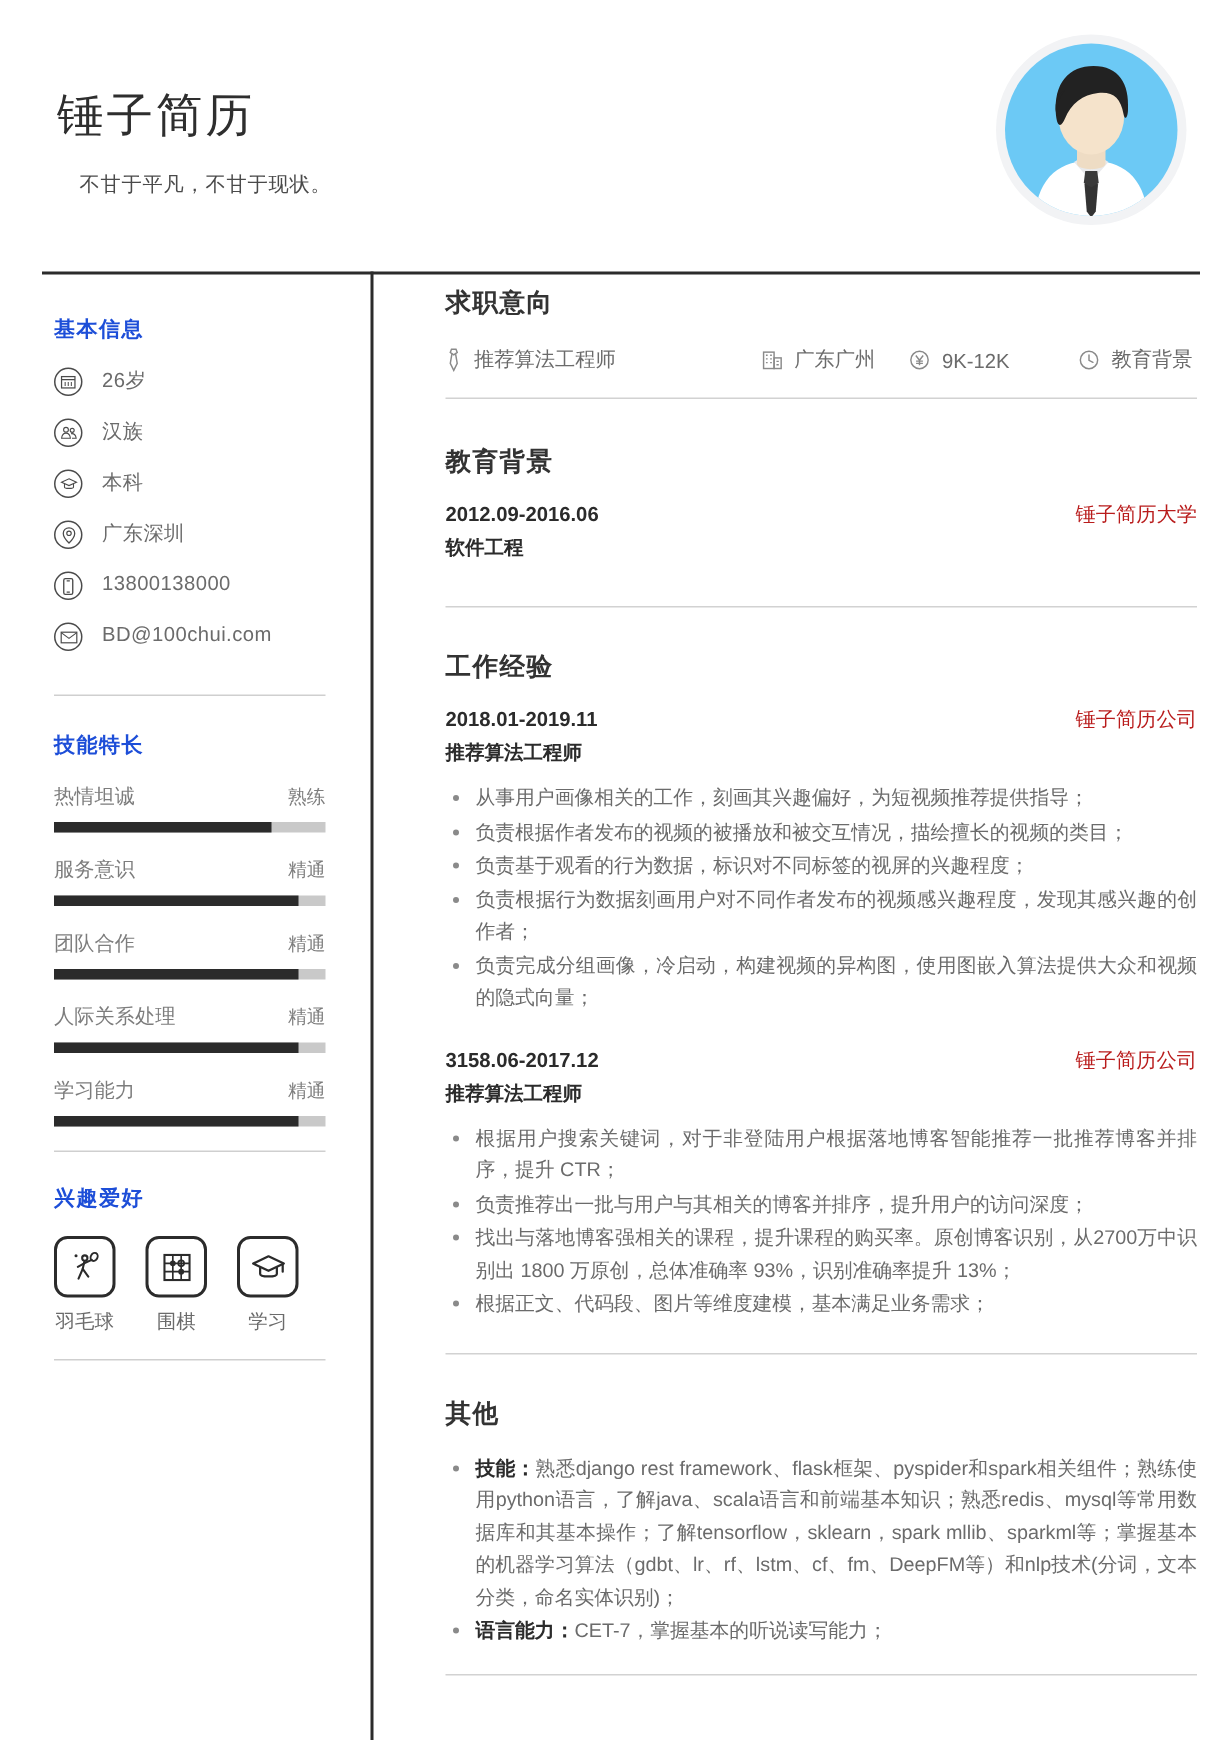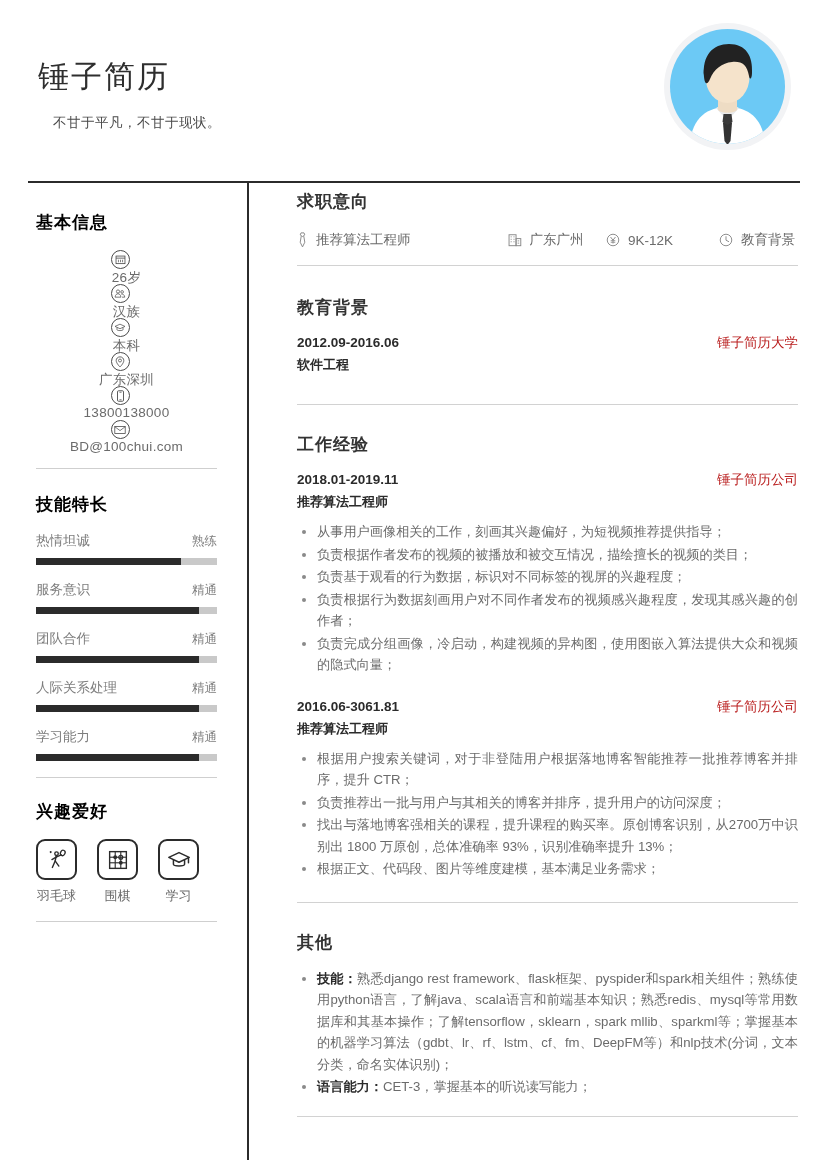--- a/index.html
+++ b/index.html
@@ -37,24 +37,24 @@
 
   
   .divider-v {
     position: absolute; left: 247px; top: 181px; width: 2px; height: 979px; background: #2b2b2b;
   }
   .left-col { position: absolute; left: 0; top: 181px; width: 247px; padding: 30px 30px 0 36px; }
   .right-col { position: absolute; left: 249px; top: 164px; width: 571px; padding: 26px 22px 0 48px; }
 
   
   .side-title {
-    font-size: 17px; font-weight: bold; color: #000000; letter-spacing: 1px; margin-bottom: 16px;
+    font-size: 14px; font-weight: bold; color: #1d4ed8; letter-spacing: 1px; margin-bottom: 16px;
   }
   .info-list { list-style: none; }
-  .info-row { display: flex; align-items: center; height: 34px; flex-direction: column; }
+  .info-row { display: flex; height: 34px; }
   .ic-circle {
     width: 19px; height: 19px; border: 1px solid #4b4b4b; border-radius: 50%;
     display: flex; align-items: center; justify-content: center; flex: 0 0 19px; margin-right: 13px;
   }
   .info-text { font-size: 13.5px; color: #6b6b6b; letter-spacing: .3px; }
 
   .side-rule { height: 1px; background: #cfcfcf; margin: 14px 0 0 0; width: 181px; }
 
   .skills { margin-top: 24px; }
   .skill-item { margin-bottom: 16px; }
@@ -406,40 +406,40 @@
           <li>从事用户画像相关的工作，刻画其兴趣偏好，为短视频推荐提供指导；</li>
           <li>负责根据作者发布的视频的被播放和被交互情况，描绘擅长的视频的类目；</li>
           <li>负责基于观看的行为数据，标识对不同标签的视屏的兴趣程度；</li>
           <li>负责根据行为数据刻画用户对不同作者发布的视频感兴趣程度，发现其感兴趣的创作者；</li>
           <li>负责完成分组画像，冷启动，构建视频的异构图，使用图嵌入算法提供大众和视频的隐式向量；</li>
         </ul>
       </div>
 
       <div class="entry" style="margin-top:22px">
         <div class="entry-top">
-          <span class="entry-date">2016.06-3061.81</span>
+          <span class="entry-date">3158.06-2017.12</span>
           <span class="entry-org">锤子简历公司</span>
         </div>
         <div class="entry-sub">推荐算法工程师</div>
         <ul class="bullets">
           <li>根据用户搜索关键词，对于非登陆用户根据落地博客智能推荐一批推荐博客并排序，提升 CTR；</li>
           <li>负责推荐出一批与用户与其相关的博客并排序，提升用户的访问深度；</li>
           <li>找出与落地博客强相关的课程，提升课程的购买率。原创博客识别，从2700万中识别出 1800 万原创，总体准确率 93%，识别准确率提升 13%；</li>
           <li>根据正文、代码段、图片等维度建模，基本满足业务需求；</li>
         </ul>
       </div>
       <div class="sec-rule" style="margin-top:22px"></div>
     </div>
 
     <div class="sec sec-other">
       <div class="sec-title">其他</div>
       <ul class="bullets" style="margin-top:14px">
         <li>
           <b>技能：</b><span>熟悉django rest framework、flask框架、pyspider和spark相关组件；熟练使用python语言，了解java、scala语言和前端基本知识；熟悉redis、mysql等常用数据库和其基本操作；了解tensorflow，sklearn，spark mllib、sparkml等；掌握基本的机器学习算法（gdbt、lr、rf、lstm、cf、fm、DeepFM等）和nlp技术(分词，文本分类，命名实体识别)；</span>
         </li>
         <li>
-          <b>语言能力：</b><span>CET-3，掌握基本的听说读写能力；</span>
+          <b>语言能力：</b><span>CET-7，掌握基本的听说读写能力；</span>
         </li>
       </ul>
       <div class="sec-rule" style="margin-top:18px"></div>
     </div>
   </div>
 </div>
 
 </body></html>

